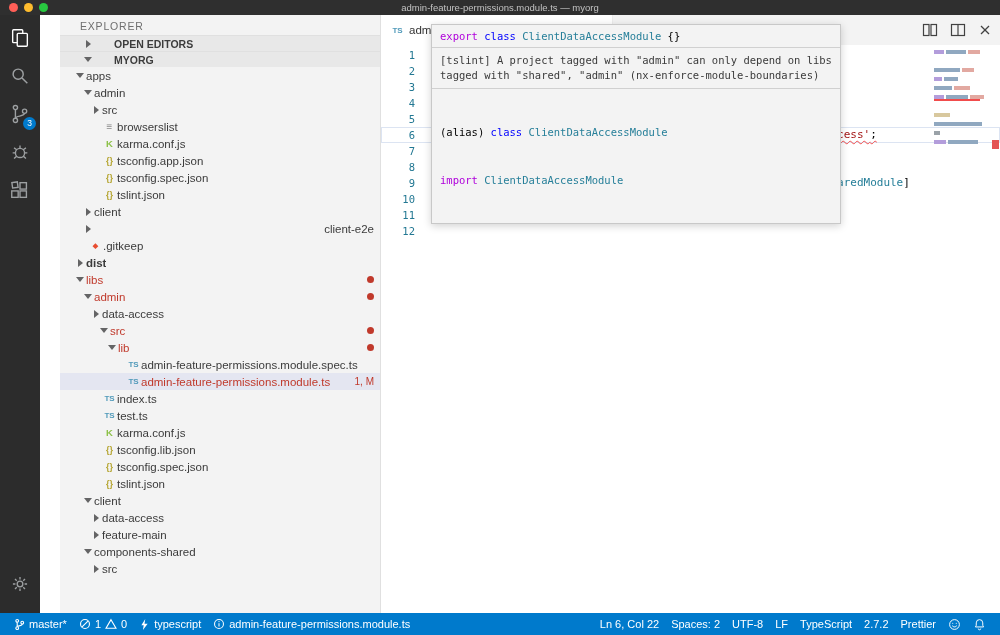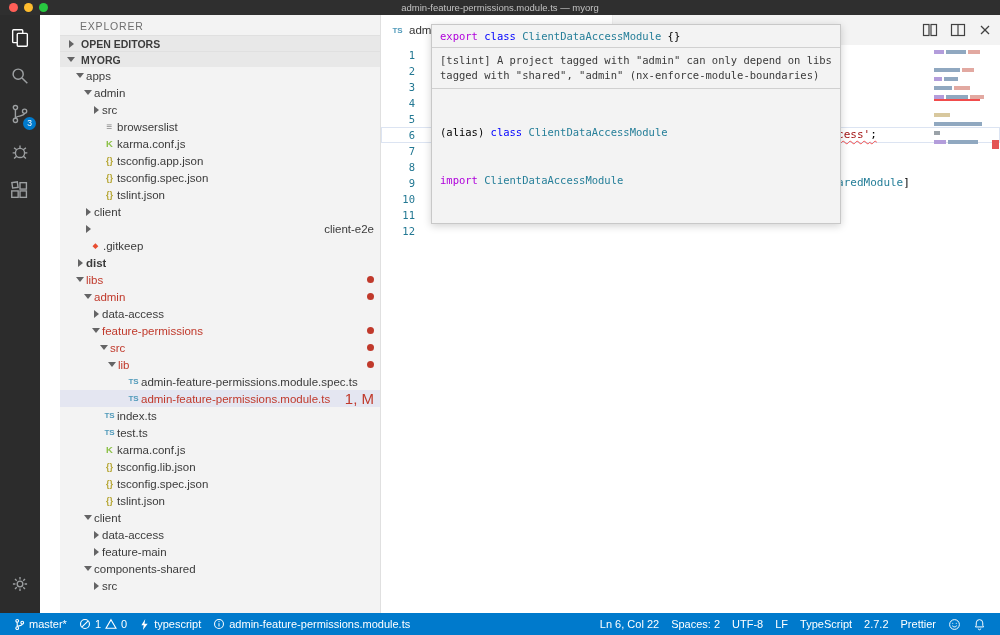--- a/index.html
+++ b/index.html
@@ -20,32 +20,32 @@
   .activitybar { width:40px; background:#2c2c2c; display:flex; flex-direction:column; align-items:center; padding-top:4px; }
   .ab-item { width:40px; height:38px; display:flex; align-items:center; justify-content:center; color:#9da0a2; position:relative; }
   .ab-item.active { color:#ffffff; }
   .ab-item svg { display:block; }
   .ab-badge { position:absolute; right:4px; bottom:3px; min-width:13px; height:13px; border-radius:8px; background:#007acc; color:#fff; font-size:8.5px; line-height:13px; text-align:center; padding:0 2px; }
   .ab-gear { margin-top:auto; margin-bottom:10px; }
 
   
   .sidebar { width:320px; background:#f3f3f3; overflow:hidden; display:flex; flex-direction:column;margin-left:20px; }
   .sidebar-title { height:20px; padding:5px 0 0 20px; font-size:10.5px; color:#6f6f6f; letter-spacing:0.8px; }
-  .section-header { height:16px; display:flex; align-items:center; font-size:10.5px; font-weight:bold; color:#3c3c3c; background:#e8e8e8; padding-left:5px; gap:4px; border-top:1px solid #e0e0e0; }
+  .section-header { height:16px; display:flex; align-items:center; font-size:10.5px; font-weight:bold; color:#3c3c3c; background:#e8e8e8; padding-left:22px; gap:20px; border-top:1px solid #e0e0e0; }
   .tree { flex:1; overflow:hidden; }
   .row { height:17px; display:flex; align-items:center; font-size:11.5px; color:#3b3b3b; white-space:nowrap; padding-right:6px; }
   .row.selected { background:#e4e6f1; }
   .row.error .label { color:#c0392b;text-align:right; }
   .tw { width:12px; flex:none; display:flex; align-items:center; justify-content:center; }
   .tri-c { width:0;height:0;border-left:5px solid #646465;border-top:4px solid transparent;border-bottom:4px solid transparent; }
   .tri-e { width:0;height:0;border-top:5px solid #646465;border-left:4px solid transparent;border-right:4px solid transparent; }
   .ficon { width:15px; flex:none; text-align:center; font-size:8px; font-weight:bold; font-family:"Liberation Sans",sans-serif; }
   .f-ts{color:#519aba}.f-json{color:#b4a42f;font-size:9px}.f-karma{color:#8dc149;font-size:9.5px}.f-list{color:#8a8a8a;font-size:10px}.f-git{color:#e84d31;font-size:7px}
   .label { overflow:hidden; text-overflow:clip; }
-  .tbadge { margin-left:auto; color:#c0392b; font-size:15px; padding-left:6px; }
+  .tbadge { margin-left:auto; color:#c0392b; font-size:10px; padding-left:6px; }
   .tdot { margin-left:auto; width:7px; height:7px; border-radius:50%; background:#c0392b; flex:none; }
 
   
   .editor { flex:1; background:#fff; position:relative; border-left:1px solid #e0e0e0; }
   .tabbar { height:30px; background:#f3f3f3; display:flex; align-items:stretch; position:relative; }
   .tab { background:#ffffff; display:flex; align-items:center; gap:5px; padding:0 14px 0 10px; font-size:11.5px; color:#333; border-right:1px solid #ececec; }
   .tab .ficon{width:13px}
   .editor-actions { position:absolute; right:8px; top:7px; display:flex; gap:12px; color:#424242; align-items:center; }
   .editor-actions svg{display:block}
 
@@ -232,27 +232,20 @@
               <span class="tri-e"></span>
             </span>
             <span class="label">admin</span>
             <span class="tdot"></span>
           </div>
           <div class="row" style="padding-left: 30px;">
             <span class="tw">
               <span class="tri-c"></span>
             </span>
             <span class="label">data-access</span>
-          </div>
-          <div class="row error" style="padding-left: 30px;">
-            <span class="tw">
-              <span class="tri-e"></span>
-            </span>
-            <span class="label">feature-permissions</span>
-            <span class="tdot"></span>
           </div>
           <div class="row error" style="padding-left: 38px;">
             <span class="tw">
               <span class="tri-e"></span>
             </span>
             <span class="label">src</span>
             <span class="tdot"></span>
           </div>
           <div class="row error" style="padding-left: 46px;">
             <span class="tw">

